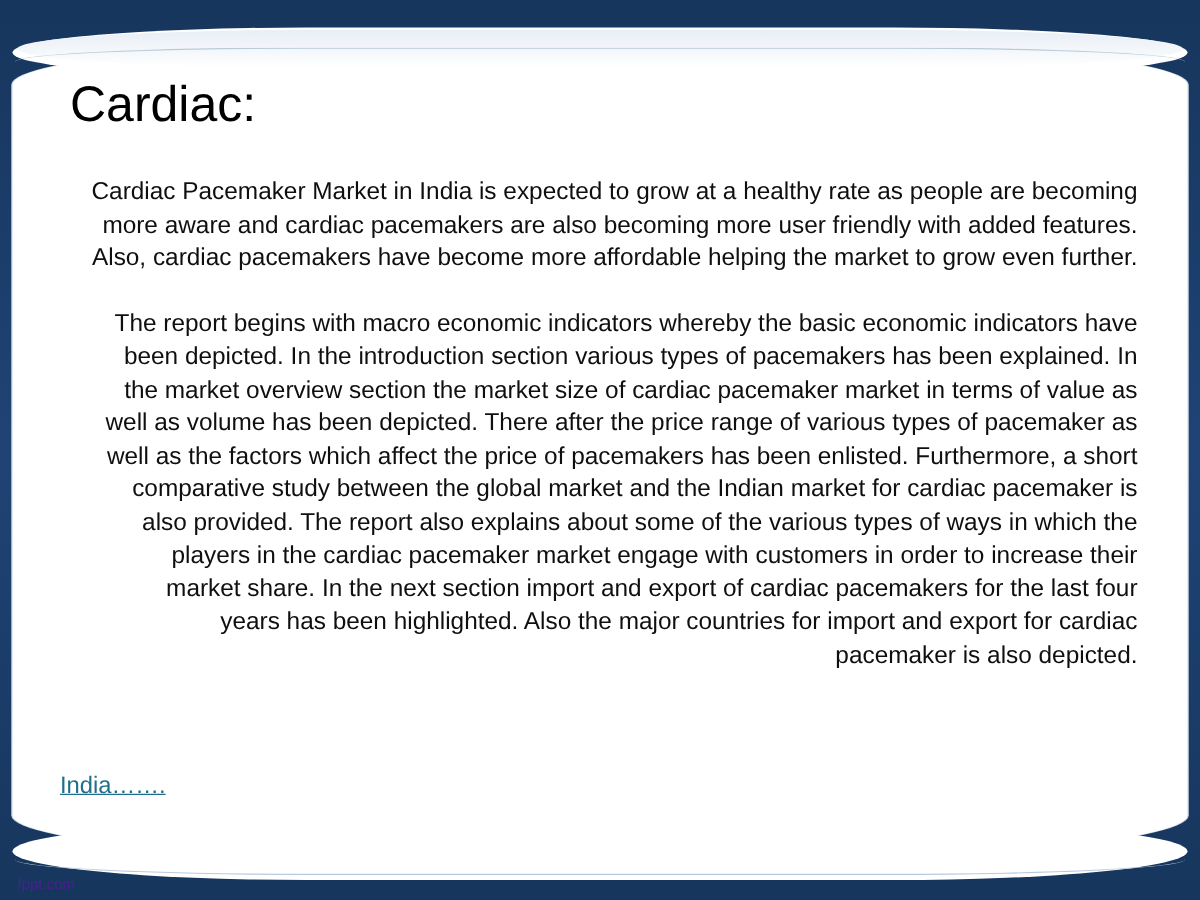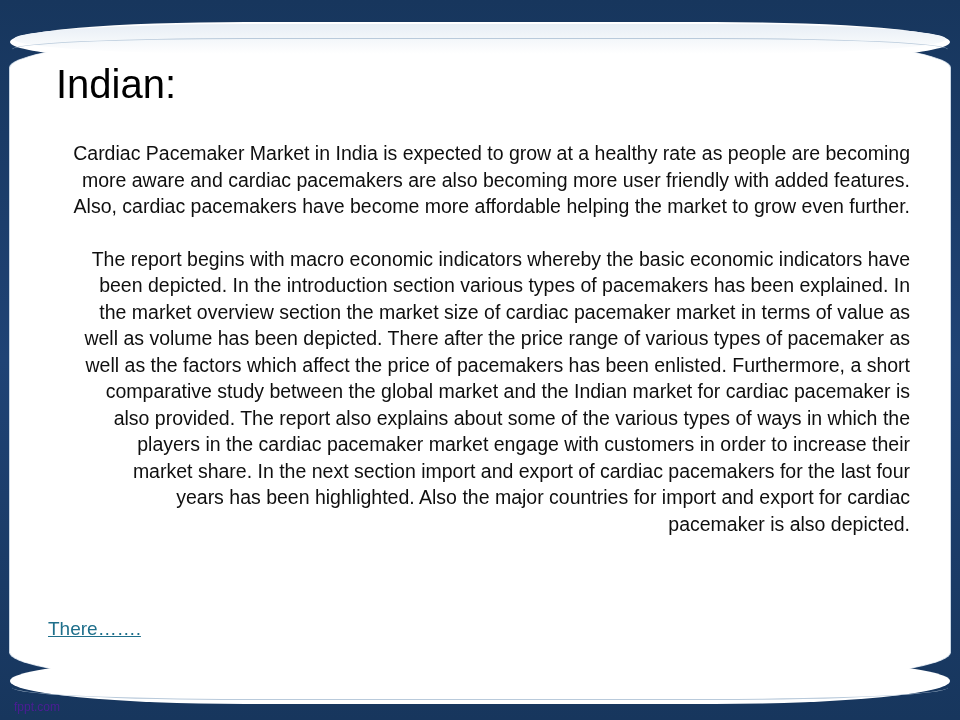--- a/index.html
+++ b/index.html
@@ -144,24 +144,24 @@
 <div class="slide">
   <div class="frame-bg"></div>
   <div class="inner-white"></div>
   <div class="curve-top"></div>
   <div class="curve-shade"></div>
   <div class="curve-line"></div>
   <div class="curve-bottom"></div>
   <div class="bottom-line"></div>
 
   <div class="content">
-    <div class="title">Indian:</div>
+    <div class="title">Cardiac:</div>
 
     <div class="body-text">
       <p class="para">Cardiac Pacemaker Market in India is expected to grow at a healthy rate as people are becoming more aware and cardiac pacemakers are also becoming more user friendly with added features. Also, cardiac pacemakers have become more affordable helping the market to grow even further.</p>
       <p class="para">The report begins with macro economic indicators whereby the basic economic indicators have been depicted. In the introduction section various types of pacemakers has been explained. In the market overview section the market size of cardiac pacemaker market in terms of value as well as volume has been depicted. There after the price range of various types of pacemaker as well as the factors which affect the price of pacemakers has been enlisted. Furthermore, a short comparative study between the global market and the Indian market for cardiac pacemaker is also provided. The report also explains about some of the various types of ways in which the players in the cardiac pacemaker market engage with customers in order to increase their market share. In the next section import and export of cardiac pacemakers for the last four years has been highlighted. Also the major countries for import and export for cardiac pacemaker is also depicted.</p>
     </div>
 
-    <a class="more-link" href="#">There…….</a>
+    <a class="more-link" href="#">India…….</a>
 
     <div class="watermark">fppt.com</div>
   </div>
 </div>
 
 </body></html>

